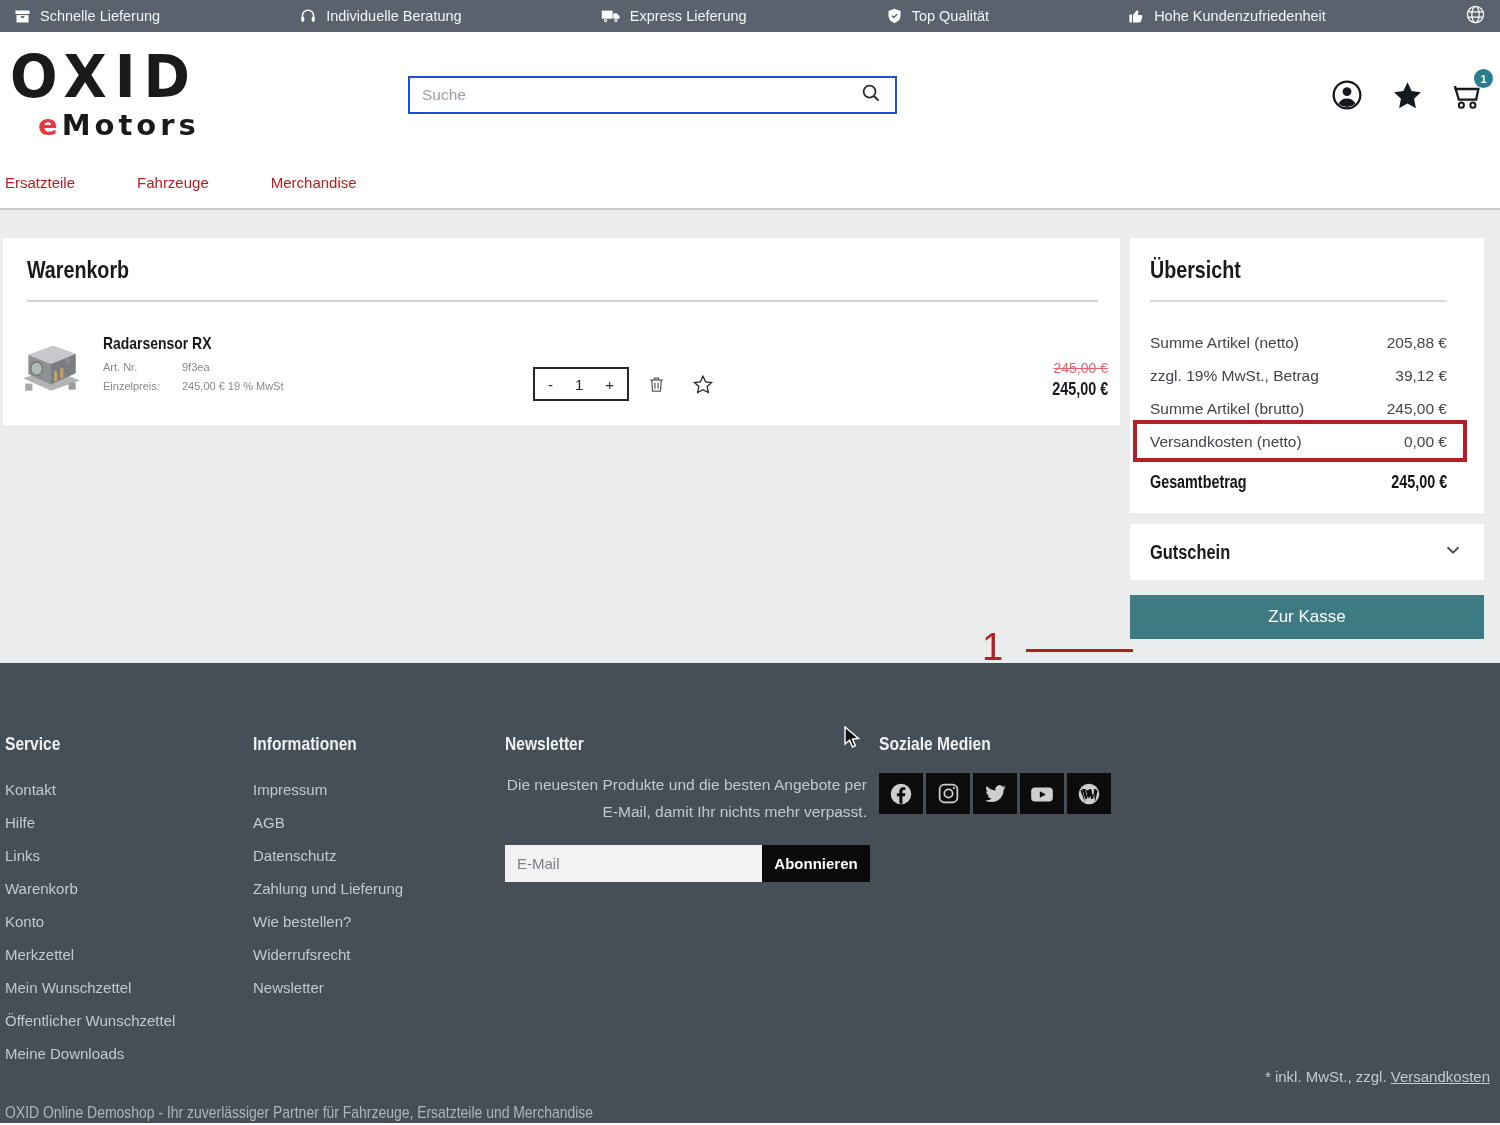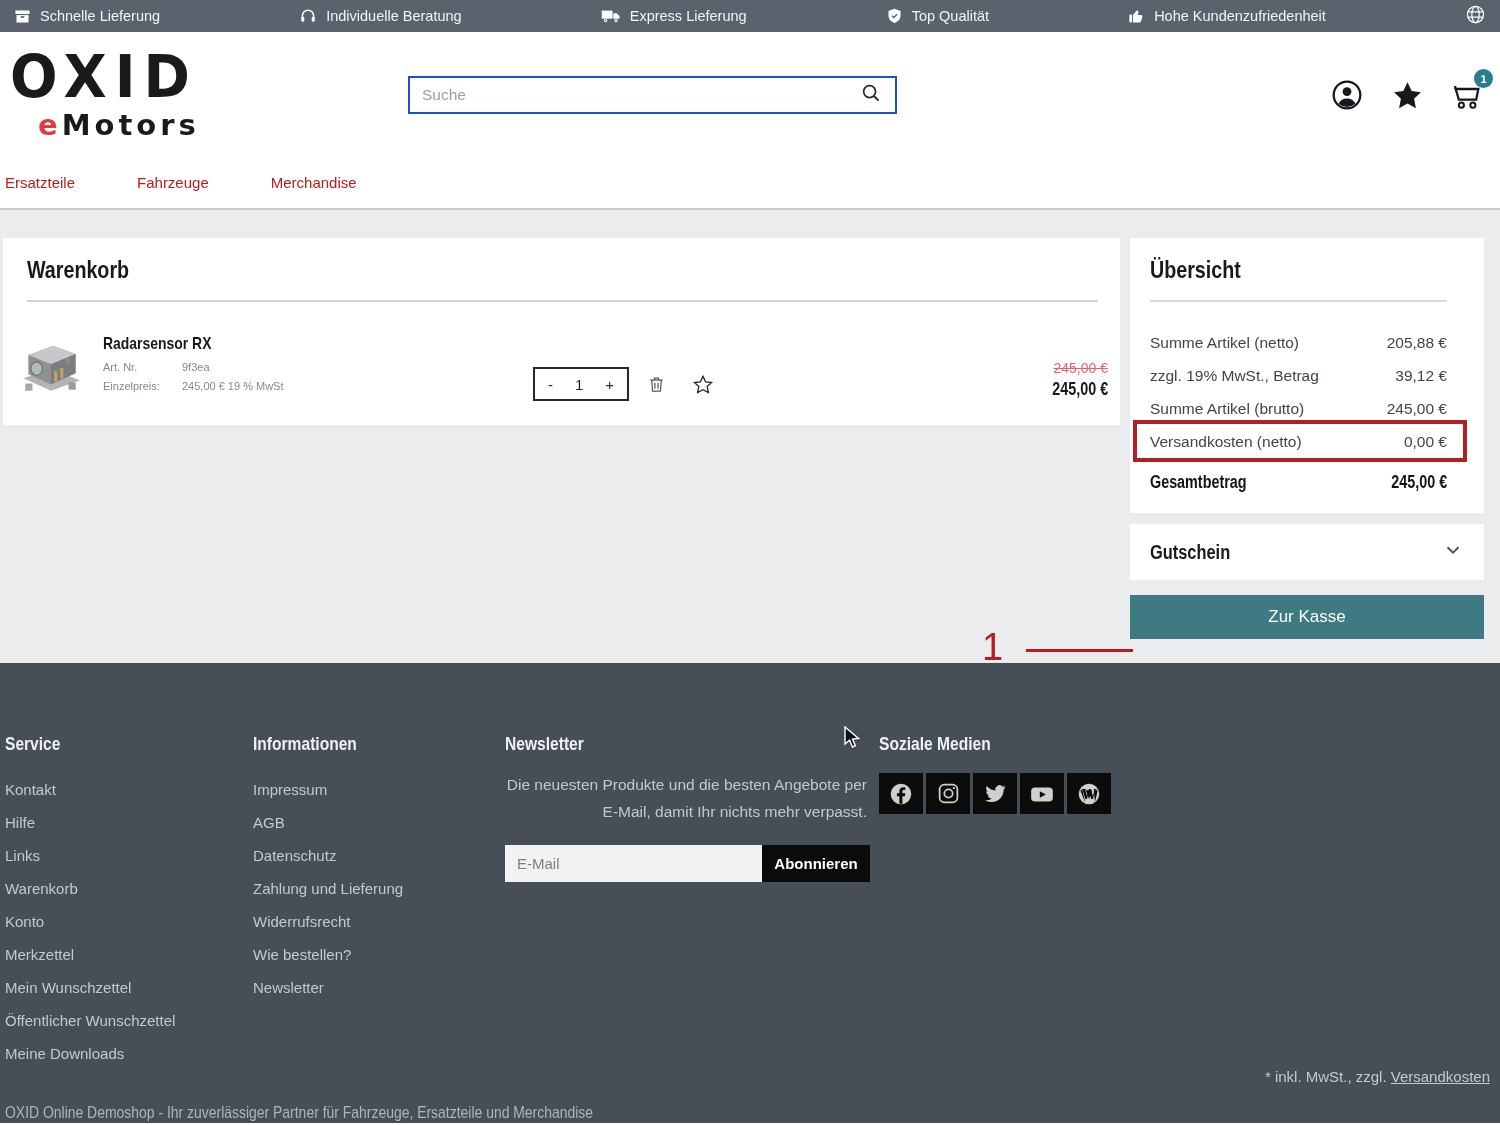--- a/index.html
+++ b/index.html
@@ -338,22 +338,22 @@
           <div>Meine Downloads</div>
         </div>
       </div>
       <div class="f-col2">
         <div class="f-h"><span class="cond">Informationen</span></div>
         <div class="f-links">
           <div>Impressum</div>
           <div>AGB</div>
           <div>Datenschutz</div>
           <div>Zahlung und Lieferung</div>
+          <div>Wie bestellen?</div>
           <div>Widerrufsrecht</div>
-          <div>Wie bestellen?</div>
           <div>Newsletter</div>
         </div>
       </div>
       <div class="f-news">
       <div class="f-h"><span class="cond">Newsletter</span></div>
       <p>Die neuesten Produkte und die besten Angebote per E-Mail, damit Ihr nichts mehr verpasst.</p>
       <div class="nl-row">
         <input class="nl-input" type="text" placeholder="E-Mail" style="">
         <button class="nl-btn">Abonnieren</button>
       </div>

